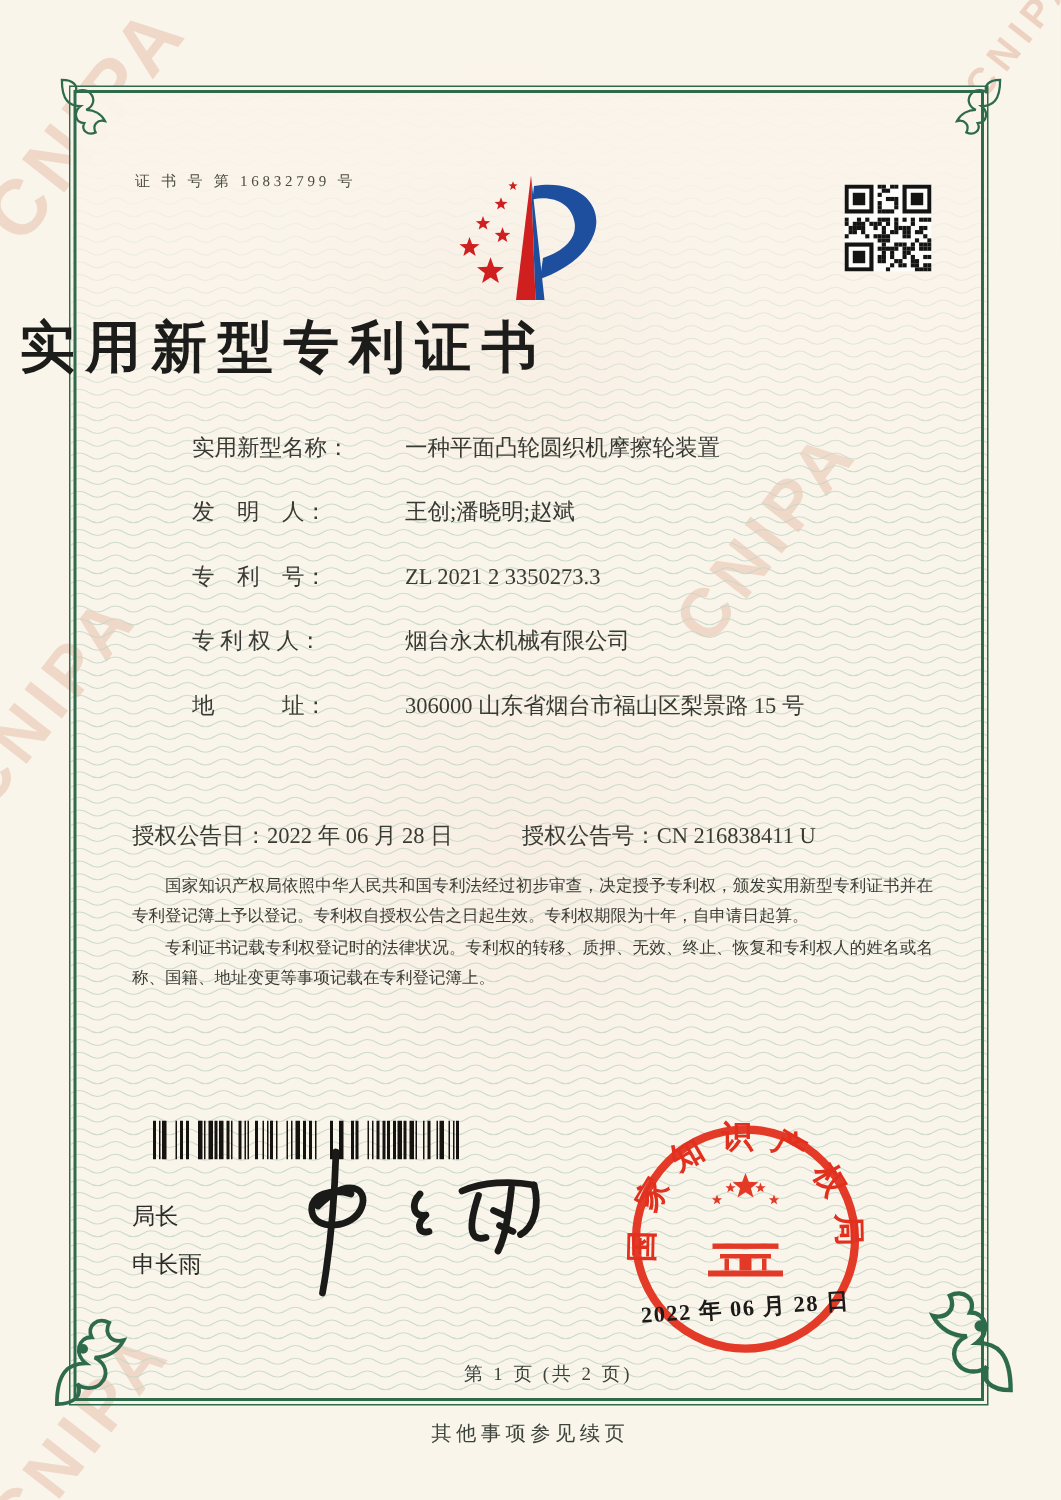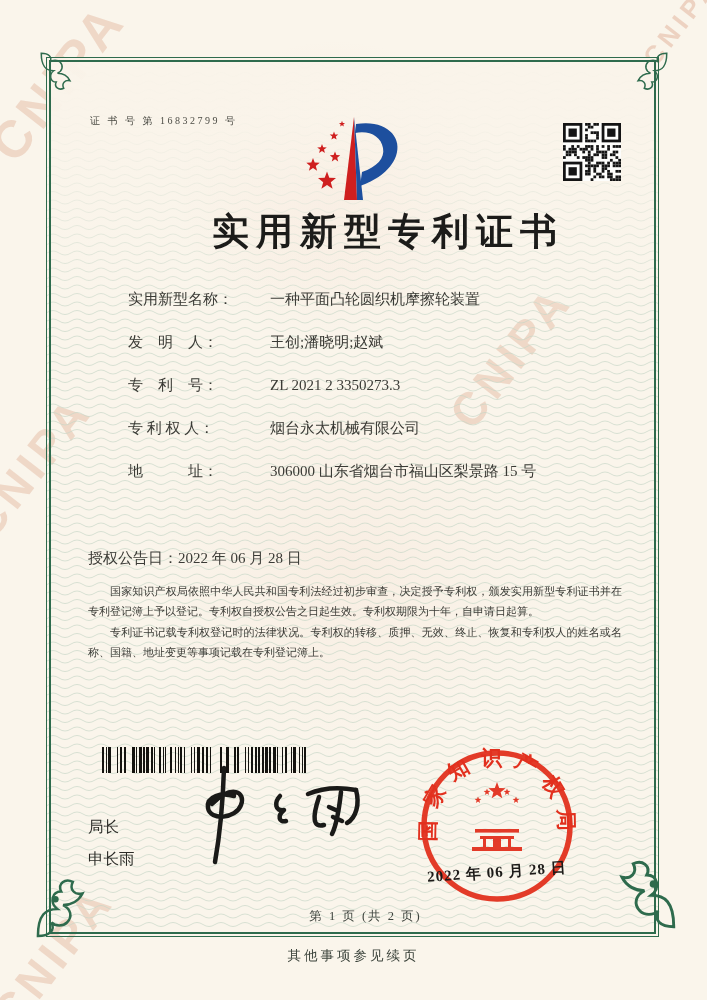--- a/index.html
+++ b/index.html
@@ -47,39 +47,39 @@
   .ornament svg{ display:block; }
   
   .content{ position:absolute; inset:0; color:#3b3b36; }
   .cert-no{
     position:absolute; left:90px; top:114px;
     font-size:10px; letter-spacing:2.5px; color:#4b4b44;text-align:right;
   }
   .logo{ position:absolute; left:282px; top:104px; }
   .qr{ position:absolute; left:563px; top:123px; }
   .title{
-    position:absolute; left:0; top:207px; width:564px; text-align:right;
+    position:absolute; left:13px; top:207px; width:564px; text-align:left;
     font-size:37px; font-weight:700; letter-spacing:7px; color:#1c1c1a;
   }
   .fields{ position:absolute; left:88px; top:289px; width:540px; font-size:15px; }
   .field-row{ height:43px; line-height:20px; }
   .field-row .lbl{ display:inline-block; width:142px; color:#3a3a35;margin-left:40px; }
   .field-row .val{ color:#3a3a35; }
   .grant-row{
     position:absolute; left:88px; top:548px; width:540px; font-size:15px;
     display:flex; gap:46px; line-height:20px;
   }
   .paras{
     position:absolute; left:88px; top:581px; width:534px;
     font-size:11px; line-height:1.86; text-align:justify; color:#3b3b36;
   }
   .paras p{ text-indent:2em; }
   .barcode{ position:absolute; left:97px; top:747px; }
   .signatory{ position:absolute; left:88px; top:801px; font-size:15.5px; color:#2c2c28; }
-  .signatory .sig-title{ margin-bottom:11px;margin-top:16px; }
+  .signatory .sig-title{ margin-bottom:11px; }
   .signature{ position:absolute; left:182px; top:762px; }
   .seal{ position:absolute; left:412px; top:741px; width:170px; height:170px; }
   .seal svg{ position:absolute; inset:0; }
   .seal-ring-text{ font-size:21px; font-weight:700; letter-spacing:11px; fill:#e2301e; }
   .seal-date{
     position:absolute; left:0; top:122px; width:170px; text-align:center;
     font-size:15px; font-weight:700; color:#1d1b19; letter-spacing:1px;
     transform:rotate(-4deg);
   }
   .page-info{
@@ -409,20 +409,21 @@
       <div class="field-row">
         <span class="lbl">专 利 权 人：</span><span class="val">烟台永太机械有限公司</span>
       </div>
       <div class="field-row">
         <span class="lbl">地　　　址：</span><span class="val">306000 山东省烟台市福山区梨景路 15 号</span>
       </div>
     </div>
 
     <div class="grant-row">
       <span><span>授权公告日：</span><span>2022 年 06 月 28 日</span></span>
+      <span><span>授权公告号：</span><span>CN 216838411 U</span></span>
     </div>
 
     <div class="paras">
       <p>国家知识产权局依照中华人民共和国专利法经过初步审查，决定授予专利权，颁发实用新型专利证书并在专利登记簿上予以登记。专利权自授权公告之日起生效。专利权期限为十年，自申请日起算。</p>
       <p>专利证书记载专利权登记时的法律状况。专利权的转移、质押、无效、终止、恢复和专利权人的姓名或名称、国籍、地址变更等事项记载在专利登记簿上。</p>
     </div>
 
     <svg class="barcode" id="barcode" width="214" height="26">
         <rect x="5" y="0" width="2" height="26" fill="#15130f"></rect>
         <rect x="9" y="0" width="1" height="26" fill="#15130f"></rect>

